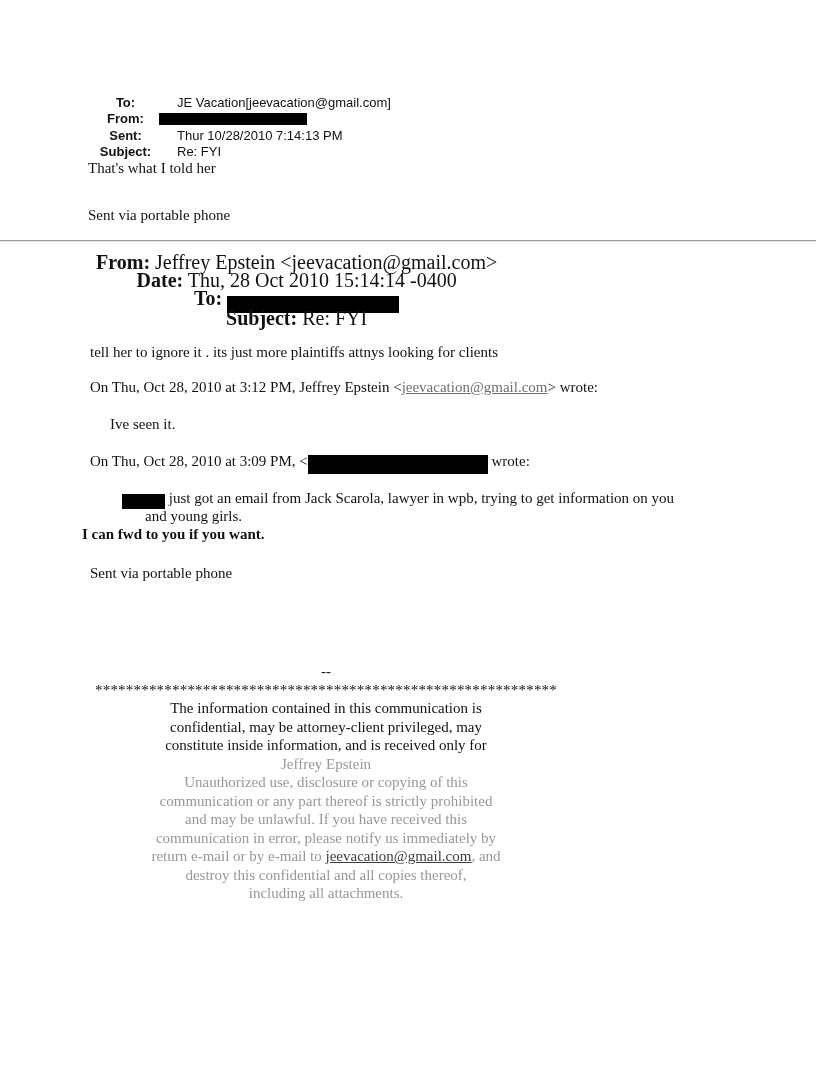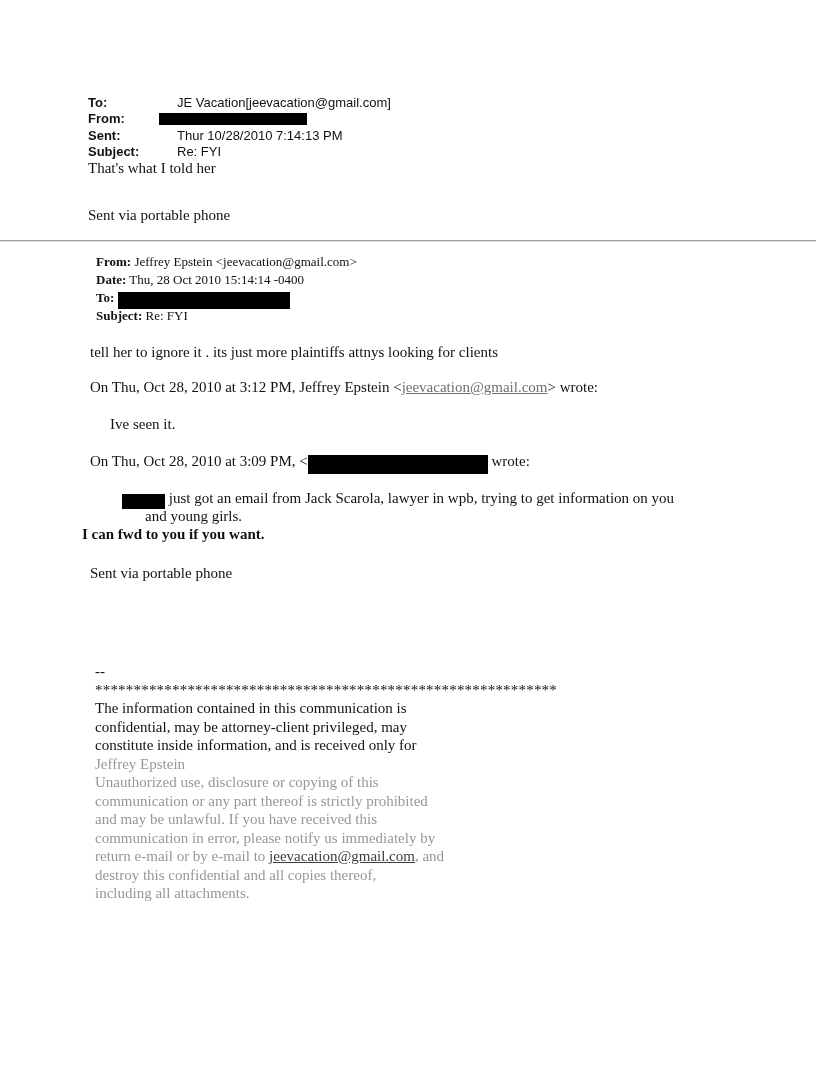--- a/index.html
+++ b/index.html
@@ -4,20 +4,21 @@
 <style>
   html, body { margin: 0; padding: 0; background: #ffffff; }
   .page {
     position: relative;
     width: 816px;
     height: 937px;
     background: #ffffff;
     font-family: "Liberation Serif", serif;
     color: #111111;
     overflow: hidden;
+    text-align: center;
   }
   .abs { position: absolute; }
 
   
   .hdr1 {
     left: 88px; top: 95px;
     font-family: "Liberation Sans", sans-serif;
     font-size: 13px; line-height: 15.5px;
   }
   .hdr1-row { display: flex; }
@@ -29,21 +30,21 @@
   
   .serif-line { font-size: 15px; line-height: 18px; white-space: nowrap; }
 
   .rule {
     left: 0; top: 240px; width: 816px; height: 0;
     border-top: 1px solid #9e9e9e;
     border-bottom: 1px solid #e4e4e4;
   }
 
   
-  .hdr2 { left: 96px; top: 253px; font-size: 13px; line-height: 18px; }
+  .hdr2 { left: 96px; top: 253px; font-size: 20px; line-height: 18px; }
   .hdr2 b { font-weight: bold; }
   .bar-to { width: 172px; height: 17px; vertical-align: text-bottom; margin-bottom: -4px; }
   .bar-q2 { width: 180px; height: 19px; vertical-align: text-bottom; margin-bottom: -5px; }
   .bar-small { width: 43px; height: 15px; vertical-align: text-bottom; margin-bottom: -3px; }
 
   .link-gray { color: #6f6f6f; text-decoration: underline; cursor: pointer; }
   .link-dark { color: #3c3c3c; text-decoration: underline; cursor: pointer; }
 
   
   .disclaimer {

